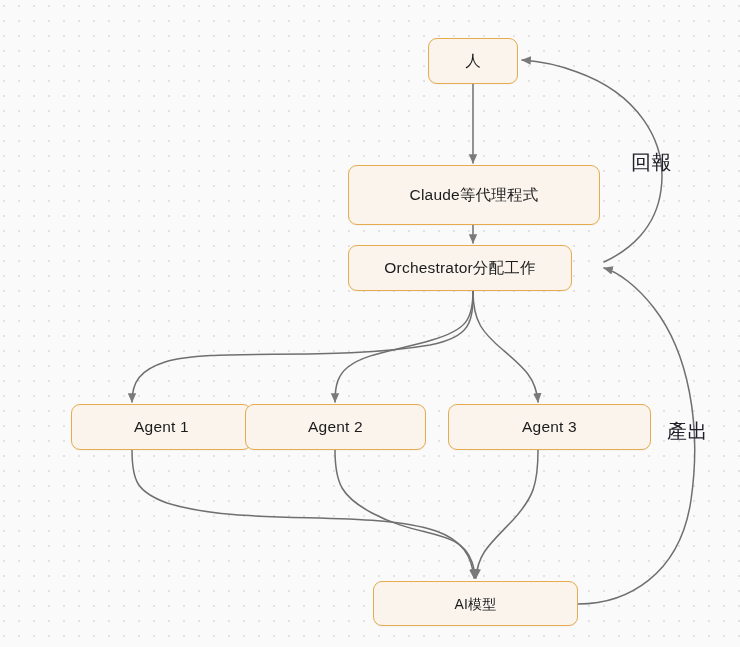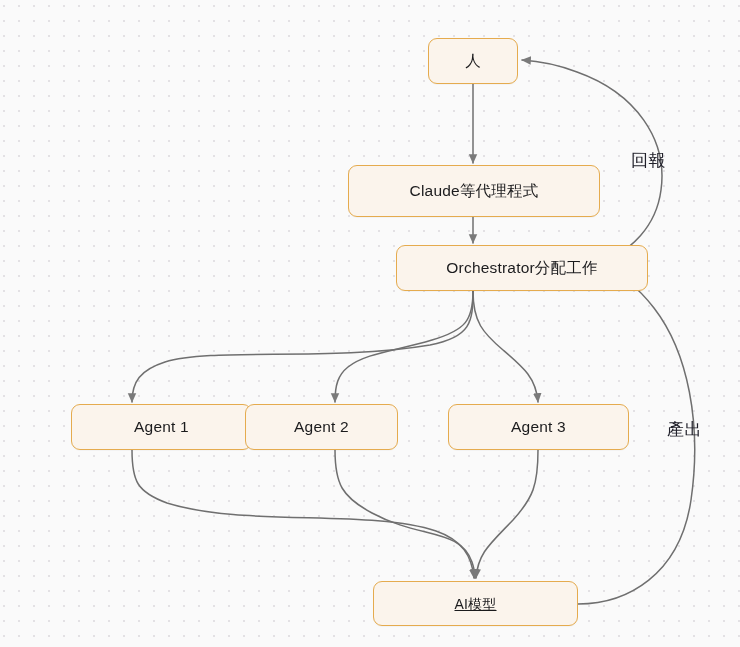--- a/index.html
+++ b/index.html
@@ -43,21 +43,21 @@
     letter-spacing: 0.2px;
     white-space: nowrap;
     box-shadow: 0 1px 1px rgba(0,0,0,0.03);
   }
   .node-label {
     display: block;
   }
   .edge-label {
     position: absolute;
     color: #20202a;
-    font-size: 17px;
+    font-size: 20px;
     line-height: 1;
     white-space: nowrap;
     letter-spacing: 0.5px;
   }
 </style>
 </head>
 <body>
 
 <div id="canvas">
 
@@ -95,41 +95,41 @@
 
       <path d="M 604,262 C 630,250 656,228 661,190 C 668,140 636,93 577,72
                C 556,64 538,61 522,60"></path>
     </g>
   </svg>
 
   <div class="node" style="left:428px; top:38px; width:90px; height:46px;">
     <span class="node-label">人</span>
   </div>
 
-  <div class="node" style="left:348px; top:165px; width:252px; height:52px;">
+  <div class="node" style="left:348px; top:165px; width:252px; height:60px;">
     <span class="node-label">Claude等代理程式</span>
   </div>
 
-  <div class="node" style="left:348px; top:245px; width:252px; height:46px;margin-left:48px;">
+  <div class="node" style="left:348px; top:245px; width:224px; height:46px;">
     <span class="node-label">Orchestrator分配工作</span>
   </div>
 
   <div class="node" style="left:41px; top:404px; width:181px; height:46px;margin-left:30px;">
     <span class="node-label">Agent 1</span>
   </div>
 
-  <div class="node" style="left:245px; top:404px; width:153px; height:46px;">
+  <div class="node" style="left:245px; top:404px; width:181px; height:46px;">
     <span class="node-label">Agent 2</span>
   </div>
 
-  <div class="node" style="left:448px; top:404px; width:181px; height:46px;">
+  <div class="node" style="left:448px; top:404px; width:203px; height:46px;">
     <span class="node-label">Agent 3</span>
   </div>
 
-  <div class="node" style="left:373px; top:581px; width:205px; height:45px; font-size:14px;text-decoration:underline;">
+  <div class="node" style="left:373px; top:581px; width:205px; height:45px; font-size:14px;">
     <span class="node-label">AI模型</span>
   </div>
 
   <div class="edge-label" style="left:631px; top:152px;">回報</div>
 
   <div class="edge-label" style="left:667px; top:421px;text-align:right;">產出</div>
 
 </div>
 
 </body></html>

